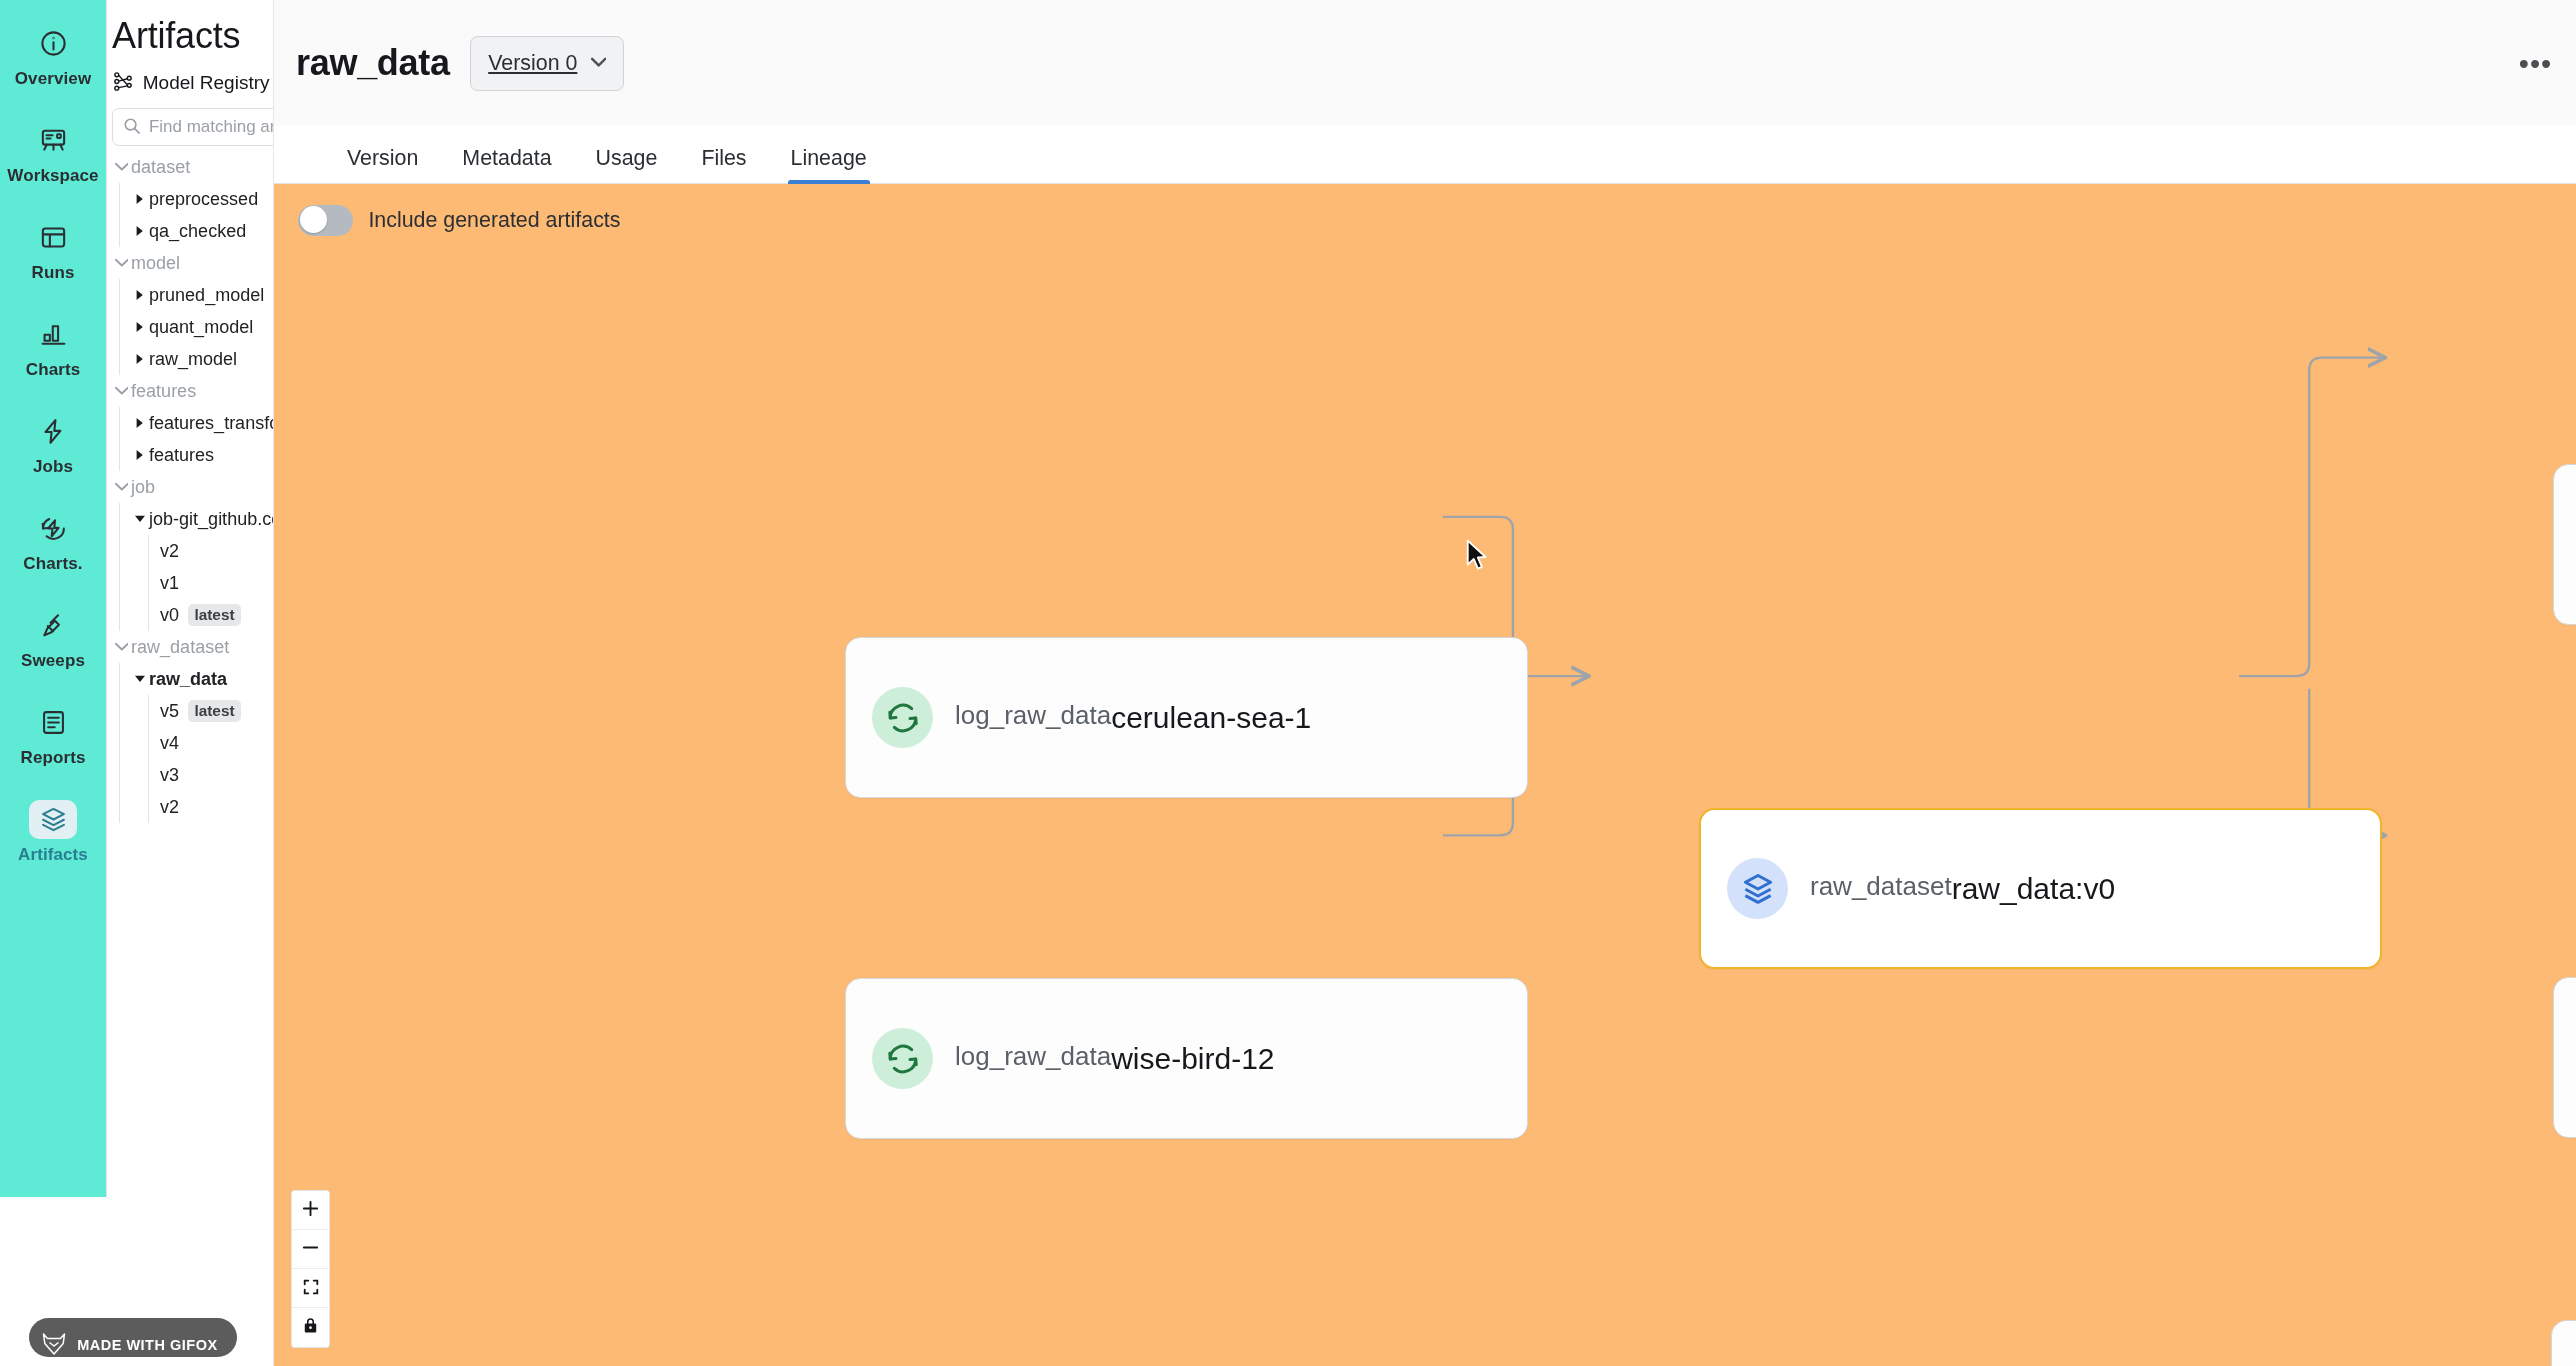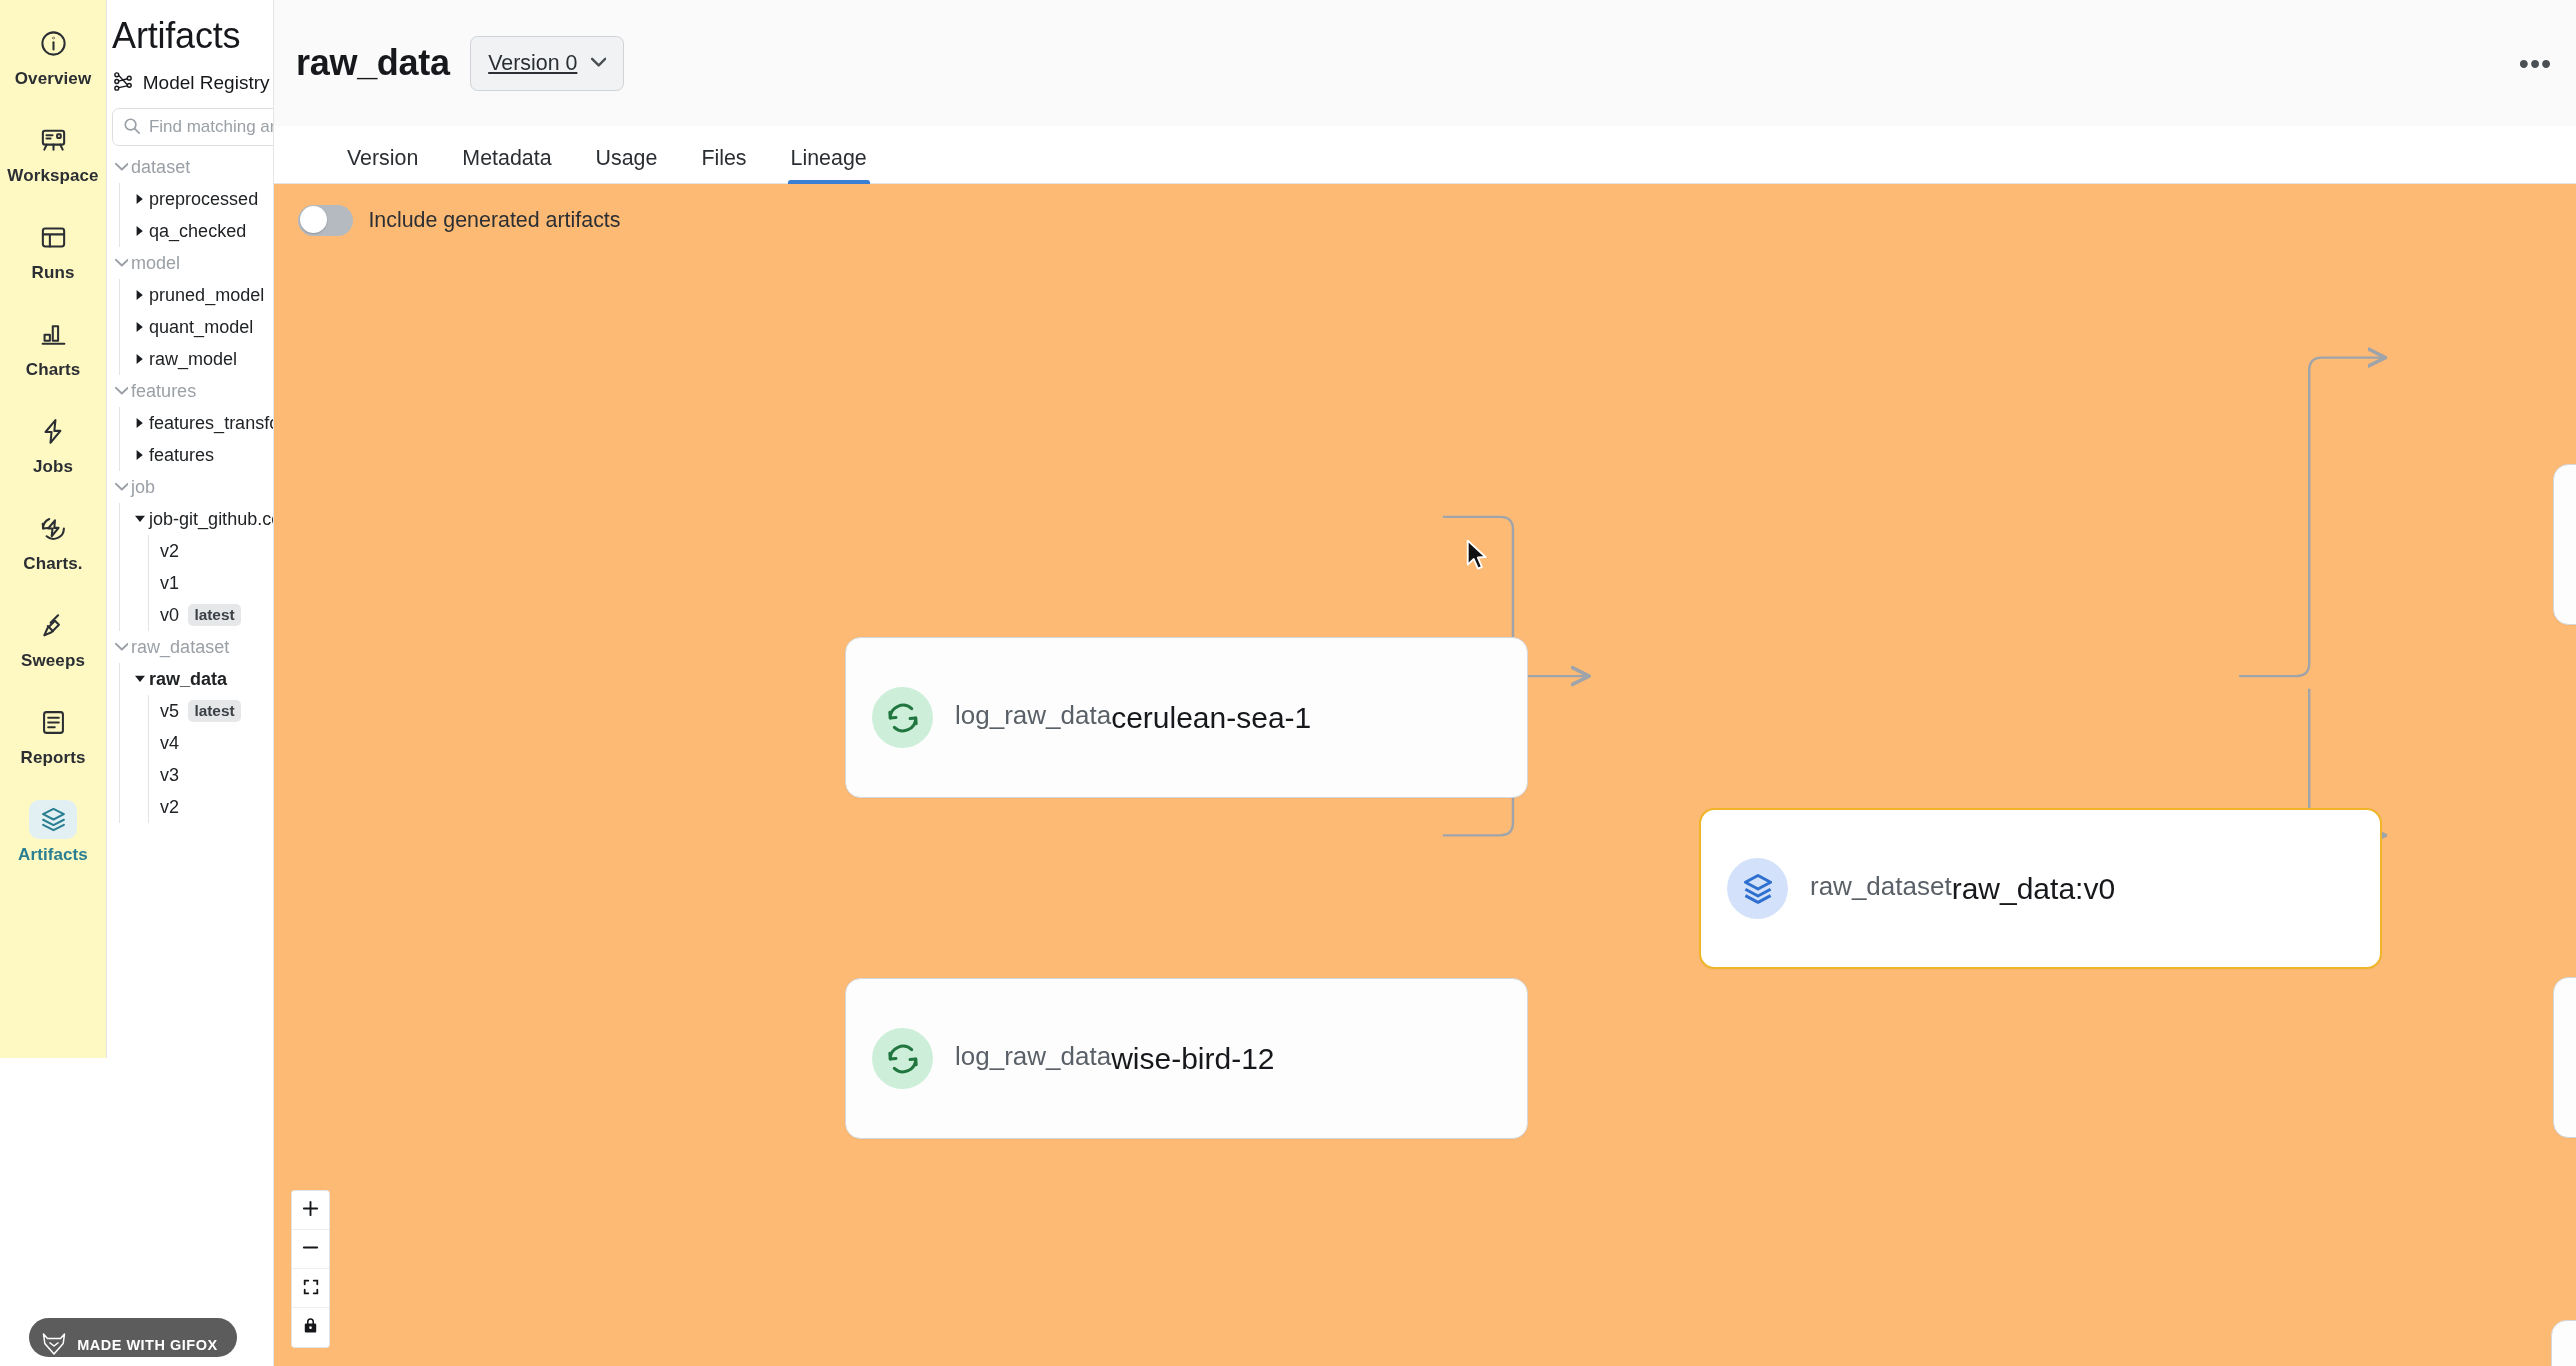--- a/index.html
+++ b/index.html
@@ -7,22 +7,22 @@
   body {
     font-family: "Liberation Sans", sans-serif;
     background:#ffffff;
     color:#1a1c1f;
     -webkit-font-smoothing:antialiased;
   }
   .app { display:flex; width:2576px; height:1367px; position:relative; }
 
   
   .rail {
-    width:107px; height:1058px;
-    background:#fef9c3;
+    width:107px; height:1197px;
+    background:#5eead4;
     border-right:0.9px solid #e4e6e8;
     display:flex; flex-direction:column; align-items:center;
     padding-top:15.4px;
     flex:0 0 107px;
     position:relative;
   }
   .rail-item {
     width:86px;
     display:flex; flex-direction:column; align-items:center;
     padding:8.5px 0 3.4px 0;

